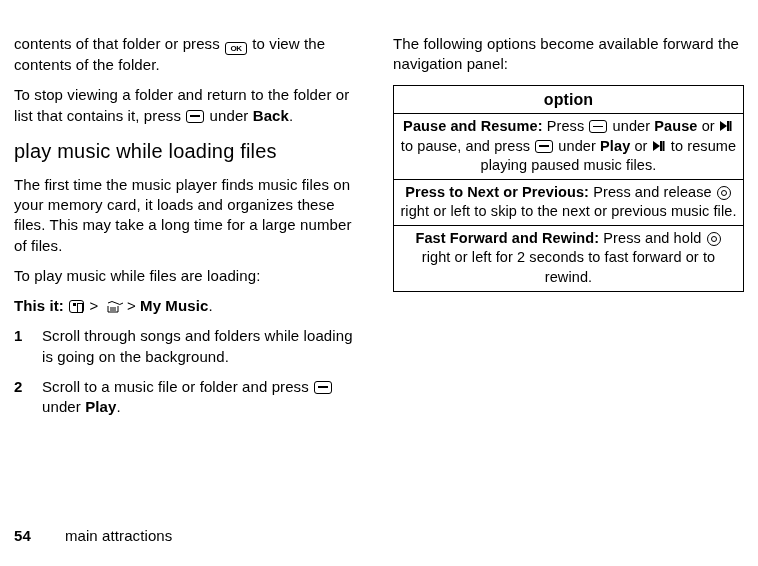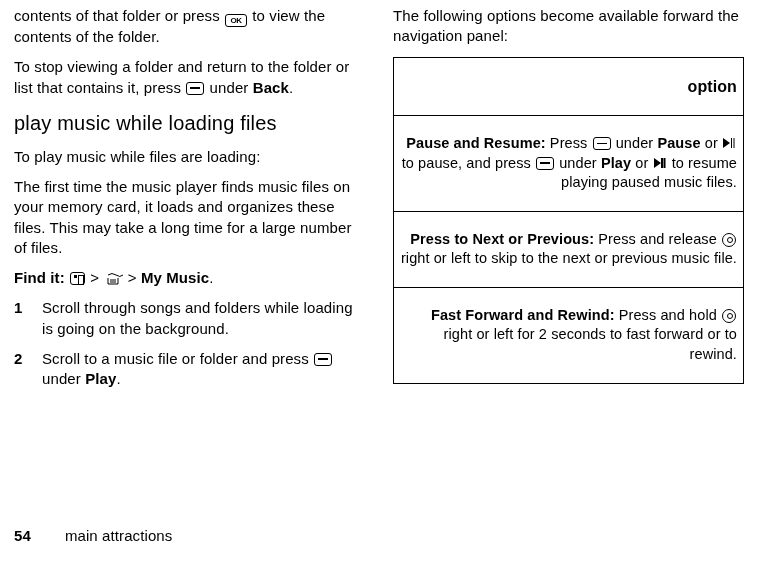--- a/index.html
+++ b/index.html
@@ -10,20 +10,21 @@
       width: 758px;
       height: 566px;
       padding: 6px 14px 10px 14px;
       line-height: 1.35;
       letter-spacing: 0.1px;
     }
     .content {
       display: flex;
       gap: 28px;
       height: 500px;
+      margin-top: 28px;
     }
     .col { flex: 1; }
     p { margin-bottom: 10px; }
     h3.section {
       font-family: Arial, Helvetica, sans-serif;
       font-weight: normal;
       font-size: 20px;
       margin: 12px 0 10px 0;
       letter-spacing: 0.2px;
     }
@@ -106,22 +107,22 @@
       width:1.5px; height:10px; background:#000;
       box-shadow: 2.5px 0 0 #000;
     }
     table.options {
       width: 100%;
       border-collapse: collapse;
       margin-top: 4px;
     }
     table.options th, table.options td {
       border: 1.5px solid #000;
-      padding: 18px 6px;
-      text-align: right;
+      padding: 3px 6px;
+      text-align: center;
       vertical-align: top;
       font-size: 14.5px;
       line-height: 1.35;
     }
     table.options th {
       font-family: "Arial Narrow", Arial, sans-serif;
       font-stretch: condensed;
       font-weight: bold;
       font-size: 16px;
     }
@@ -138,24 +139,24 @@
 
 <div class="content">
   <div class="col">
     <p>
       <span>contents of that folder or press </span><span class="icon-ok"></span><span> to view the contents of the folder.</span>
     </p>
     <p>
       <span>To stop viewing a folder and return to the folder or list that contains it, press </span><span class="icon-soft"></span><span> under </span><span class="bold">Back</span><span>.</span>
     </p>
     <h3 class="section">play music while loading files</h3>
+    <p>The first time the music player finds music files on your memory card, it loads and organizes these files. This may take a long time for a large number of files.</p>
     <p>To play music while files are loading:</p>
-    <p>The first time the music player finds music files on your memory card, it loads and organizes these files. This may take a long time for a large number of files.</p>
     <p>
-      <span class="boldn">Find it:</span>
+      <span class="boldn">This it:</span>
       <span class="icon-menu"></span><span> &gt; </span><span class="icon-multi"><svg width="18" height="14" viewBox="0 0 18 14">
             <path d="M2 3 Q6 0 10 3 Q14 6 17 3 M2 6 L2 12 L12 12 L12 6 M4 8 L10 8 M4 10 L10 10" stroke="#000" stroke-width="1" fill="none"></path>
           </svg></span><span> &gt; </span><span class="bold">My Music</span>.
     </p>
     <div class="numlist">
       <div class="numitem">
         <div class="num">1</div>
         <div class="body">Scroll through songs and folders while loading is going on the background.</div>
       </div>
       <div class="numitem">

